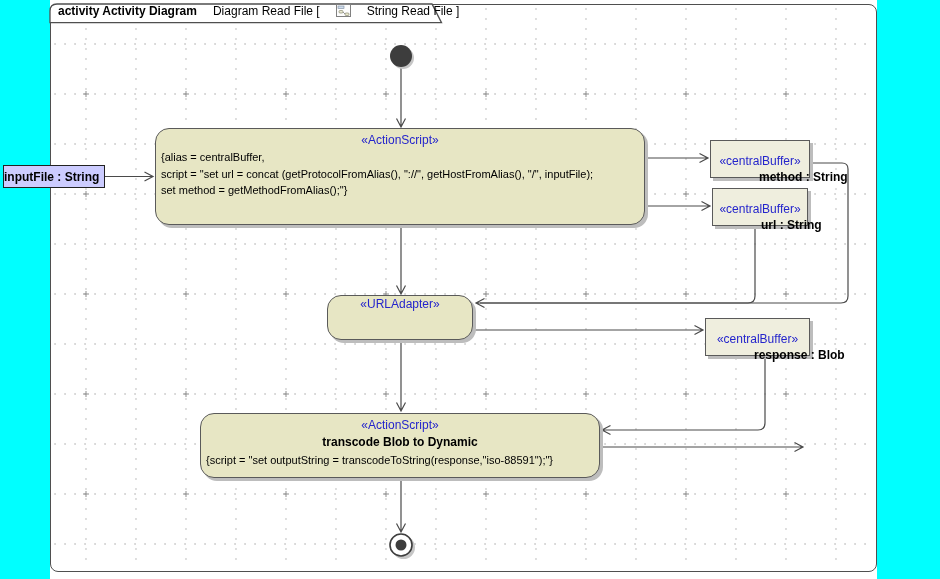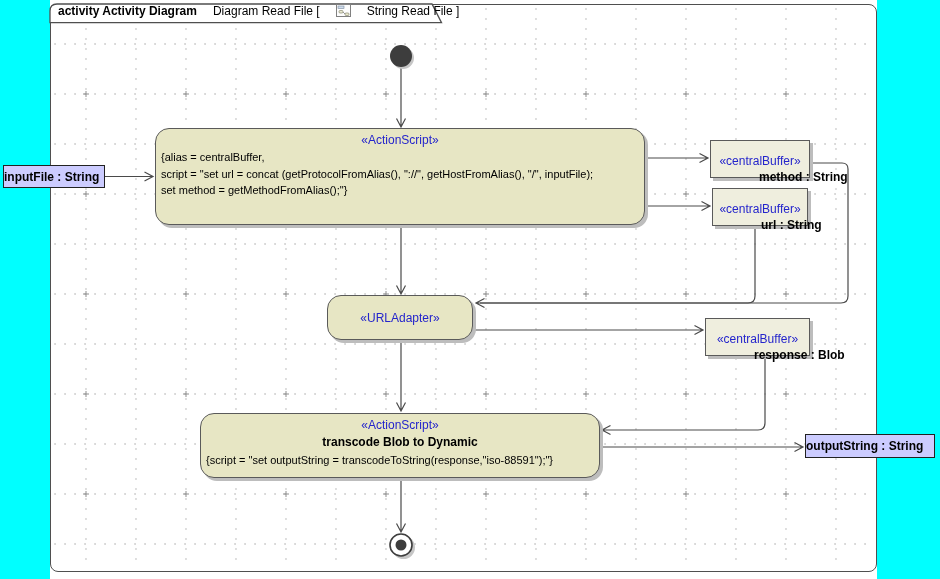--- a/index.html
+++ b/index.html
@@ -14,21 +14,21 @@
   .gridpath{fill:none;stroke:var(--grid-dot,#a3a3a3);stroke-width:1.3;stroke-linecap:round;stroke-dasharray:0.1 9.9;}
   .pluspath{fill:none;stroke:#8f8f8f;stroke-width:1;}
   .edges{position:absolute;left:0;top:0;width:940px;height:579px;}
   .edges g path{fill:none;stroke:var(--edge,#4a4a4a);stroke-width:1.2;}
   .nfill{fill:#3d3d3d;stroke:none;}
   .nshadow{fill:#c6c6c6;stroke:none;}
   .nring{fill:#ffffff;stroke:#3d3d3d;stroke-width:1.6;}
   .action{position:absolute;background:var(--node-fill,#e7e6c4);border:1.5px solid #5a5a5a;
           border-radius:14px;box-shadow:3px 3px 0 var(--shadow,#bdbdbd);box-sizing:border-box;
           padding-top:3px;}
-  .action.centered{display:flex;flex-direction:column;justify-content:center;padding-top:0;}
+  .action.centered{display:flex;flex-direction:row;justify-content:center;padding-top:0;}
   .stereo{text-align:center;color:var(--stereotype-text,#2424cc);font-size:12px;line-height:16px;white-space:nowrap;}
   .aname{text-align:center;font-weight:bold;font-size:12px;line-height:18px;white-space:nowrap;}
   .abody{padding:1px 5px 0 5px;font-size:11px;line-height:16.5px;}
   .abody div{white-space:nowrap;}
   .buffer{position:absolute;background:var(--buffer-fill,#efeede);border:1px solid #5a5a5a;
           box-shadow:3px 3px 0 var(--shadow,#bdbdbd);box-sizing:border-box;padding-top:12px;}
   .buffer .aname{font-size:12px;line-height:17px;margin-left:48px;}
   .pin{position:absolute;background:var(--pin-fill,#ccccff);border:1px solid #222;
        font-weight:bold;font-size:12px;display:flex;align-items:center;
        box-sizing:border-box;white-space:nowrap;}
@@ -136,23 +136,20 @@
 
   <div class="buffer" style="left:705px;top:318px;width:105px;height:38px">
     <div class="stereo">«centralBuffer»</div>
     <div class="aname">response : Blob</div>
   </div>
 
   <div class="pin" style="left:3px;top:165px;width:102px;height:23px">
     <span>inputFile : String</span>
   </div>
 
-  <div class="pin" style="left:805px;top:434px;width:130px;height:24px">
-    <span>outputString : String</span>
-  </div>
 
   <div class="tab">
     <svg class="tabbg" viewBox="0 0 396 21">
       <path d="M1 19.7 V8 Q1 1 8 1 H383 L392.5 19.7 Z"></path>
     </svg>
     <div class="tabtext">
       <span class="bold">activity Activity Diagram</span>
       <span>Diagram Read File [</span>
       <span class="dicon">
         <svg width="15" height="13" viewBox="0 0 15 13">

